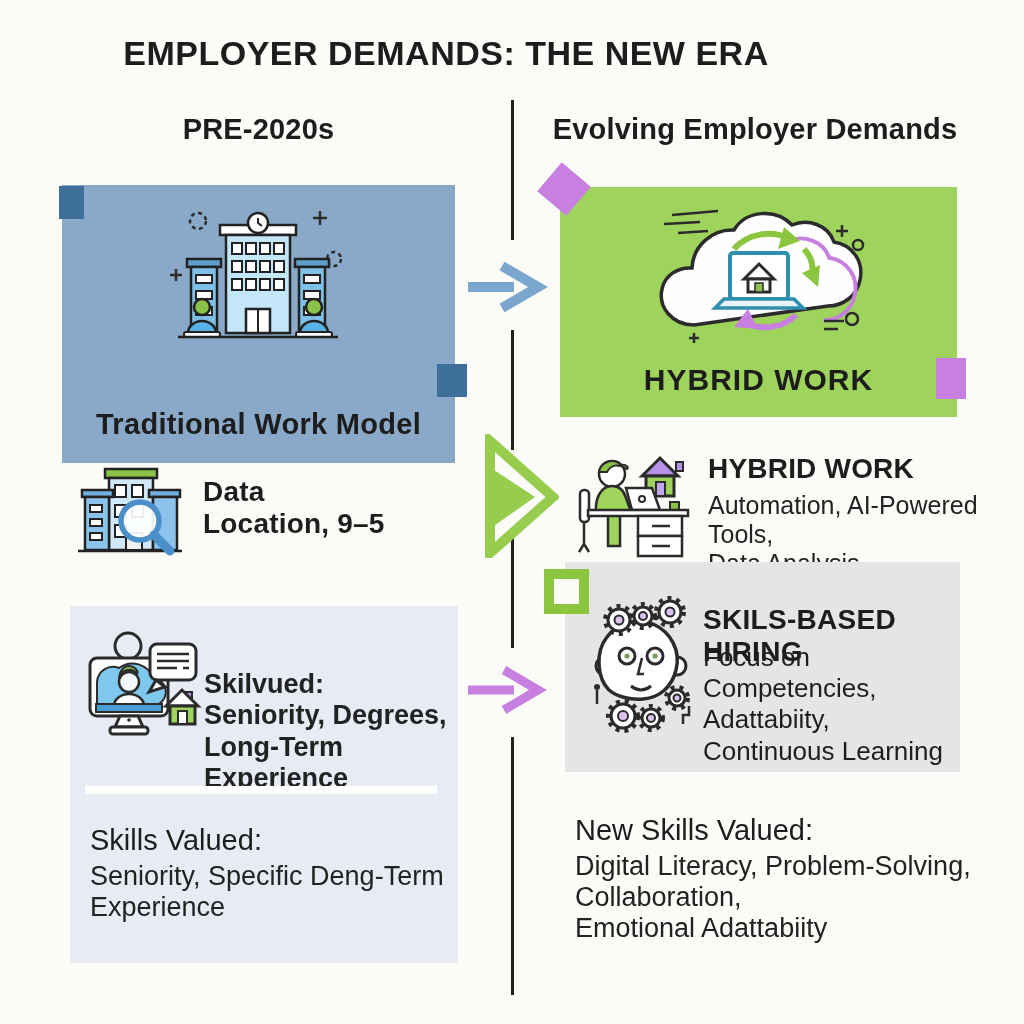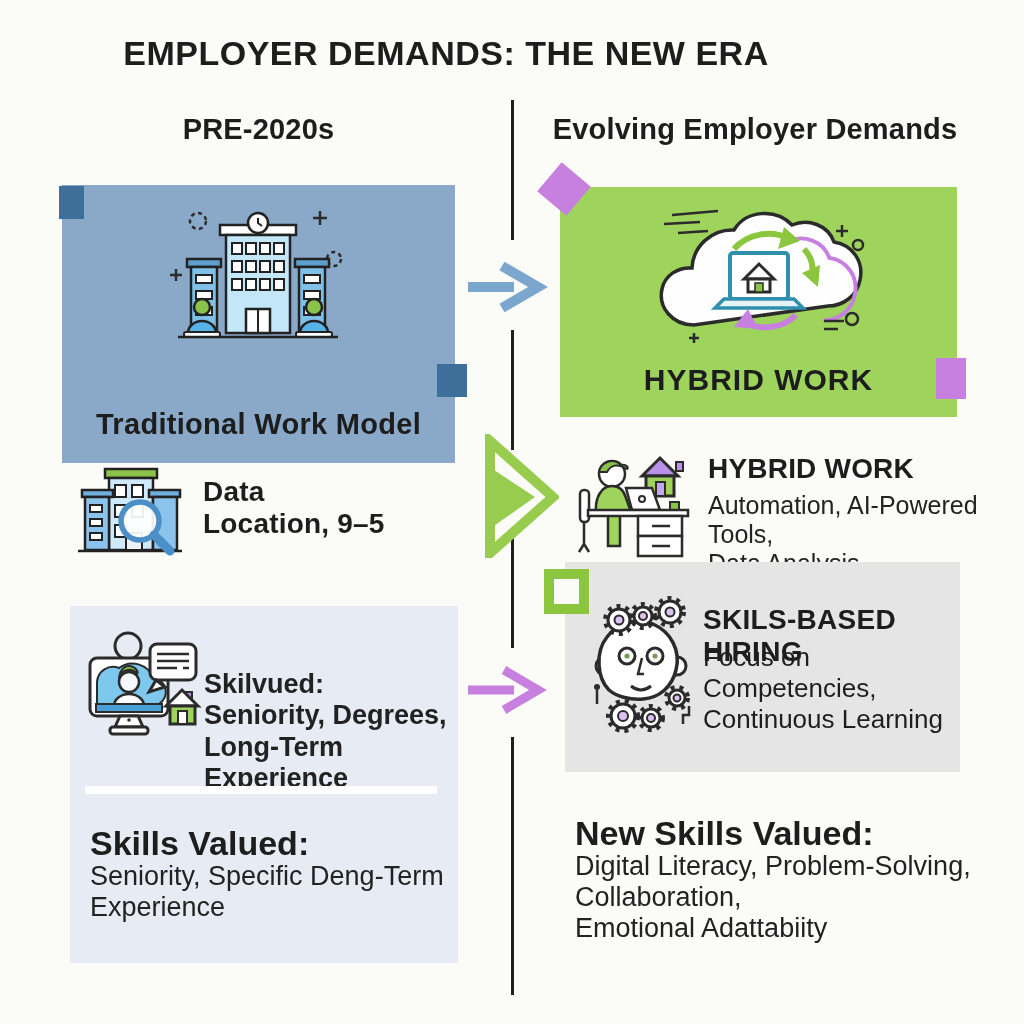--- a/index.html
+++ b/index.html
@@ -18,21 +18,21 @@
   .col-header{
     font-size:29px;font-weight:bold;text-align:center;letter-spacing:.2px;
   }
   .card-caption{
     position:absolute;left:0;width:100%;text-align:center;
     font-size:28px;font-weight:bold;letter-spacing:.3px;
   }
   .row-heading{font-size:28px;font-weight:bold;letter-spacing:.2px;}
   .row-body{font-size:25px;line-height:1.15;color:#232323;}
   .panel-lines{font-size:27px;line-height:1.16;color:#222;}
-  .bold-heading{font-size:34px;font-weight:bold;}
+  .bold-heading{font-size:29px;font-weight:normal;}
   .divider-seg{position:absolute;left:511px;width:3px;background:#1f1f1f;}
   svg{display:block;}
 </style>
 </head>
 <body>
 
 <div class="abs title">EMPLOYER DEMANDS: THE NEW ERA</div>
 <div class="abs col-header" style="left:62px;top:113px;width:393px;">PRE-2020s</div>
 <div class="abs col-header" style="left:520px;top:113px;width:470px;">Evolving Employer Demands</div>
 
@@ -289,20 +289,21 @@
       <circle cx="92" cy="104" r="3.5" fill="#dcc2ef" stroke="#2b2b2b" stroke-width="2"></circle>
     </g>
 
     <path d="M12 96v14" stroke="#2b2b2b" stroke-width="2.5"></path>
     <circle cx="12" cy="93" r="3" fill="#2b2b2b"></circle>
     <path d="M104 112v9h-6v9" fill="none" stroke="#2b2b2b" stroke-width="2.5"></path>
   </svg>
   <div class="abs row-heading" style="left:138px;top:42px;letter-spacing:.3px;">SKILS-BASED HIRING</div>
   <div class="abs" style="left:138px;top:80px;font-size:26px;line-height:1.2;color:#1e1e1e;">
     <div>Focus on Competencies,</div>
+    <div>Adattabiity,</div>
     <div>Continuous Learning</div>
   </div>
 </div>
 
 <div class="abs" style="left:544px;top:569px;width:25px;height:25px;border:10px solid #8cc63e;background:#fbfbf8;"></div>
 
 <div class="abs bold-heading" style="left:575px;top:814px;">New Skills Valued:</div>
 <div class="abs" style="left:575px;top:851px;font-size:27px;line-height:1.14;color:#222;">
   <div>Digital Literacy, Problem-Solving,</div>
   <div>Collaboration,</div>

